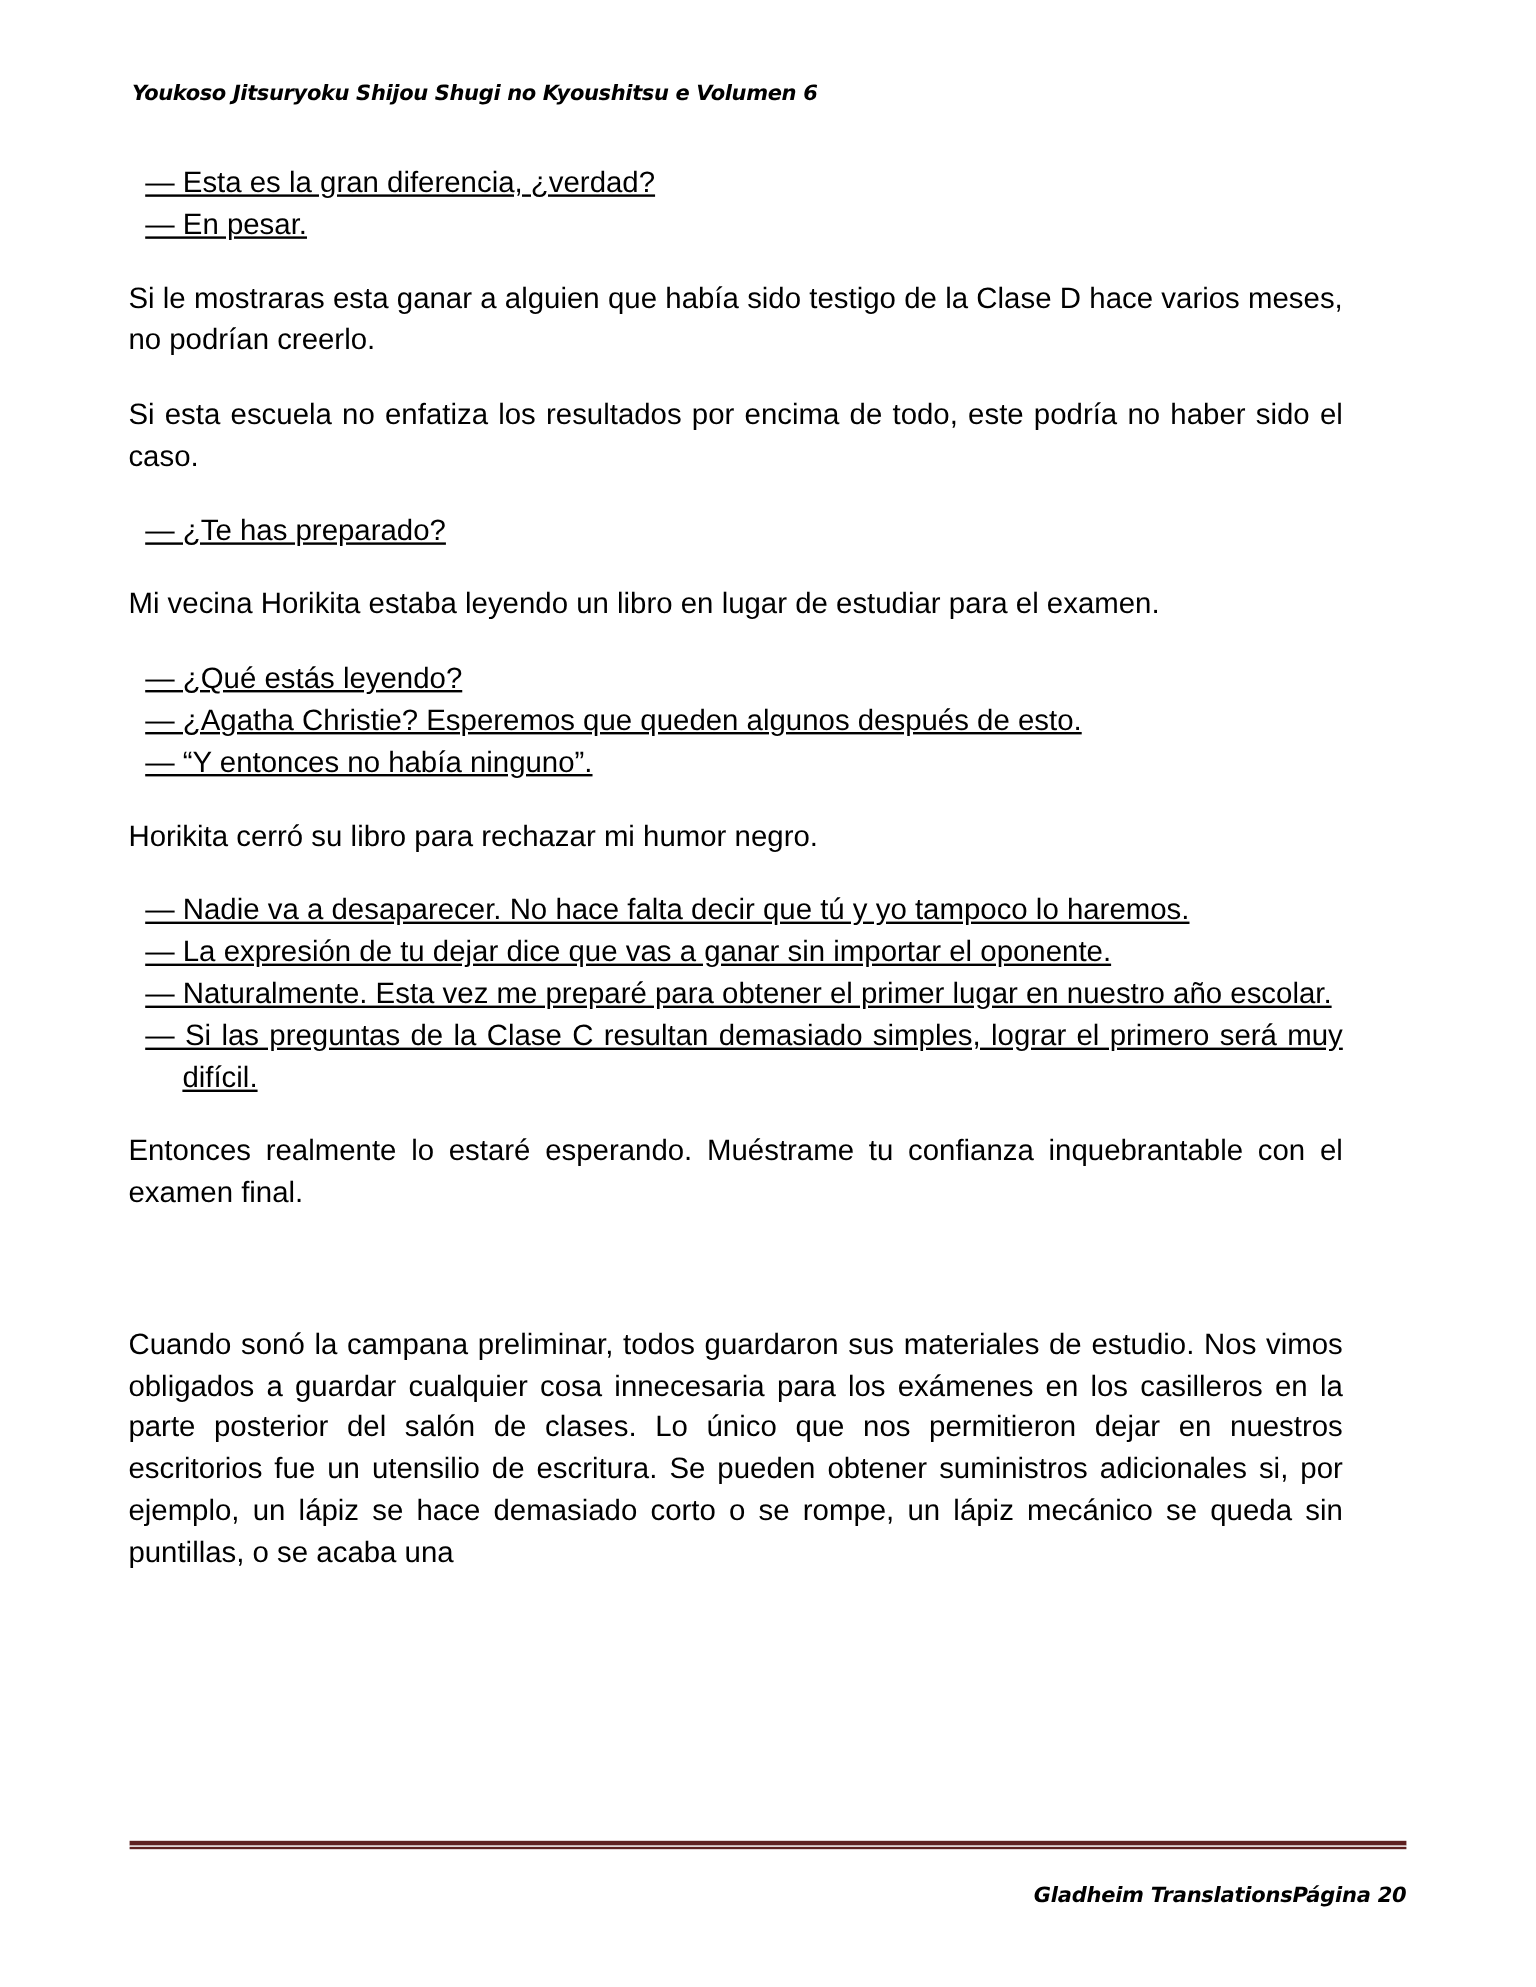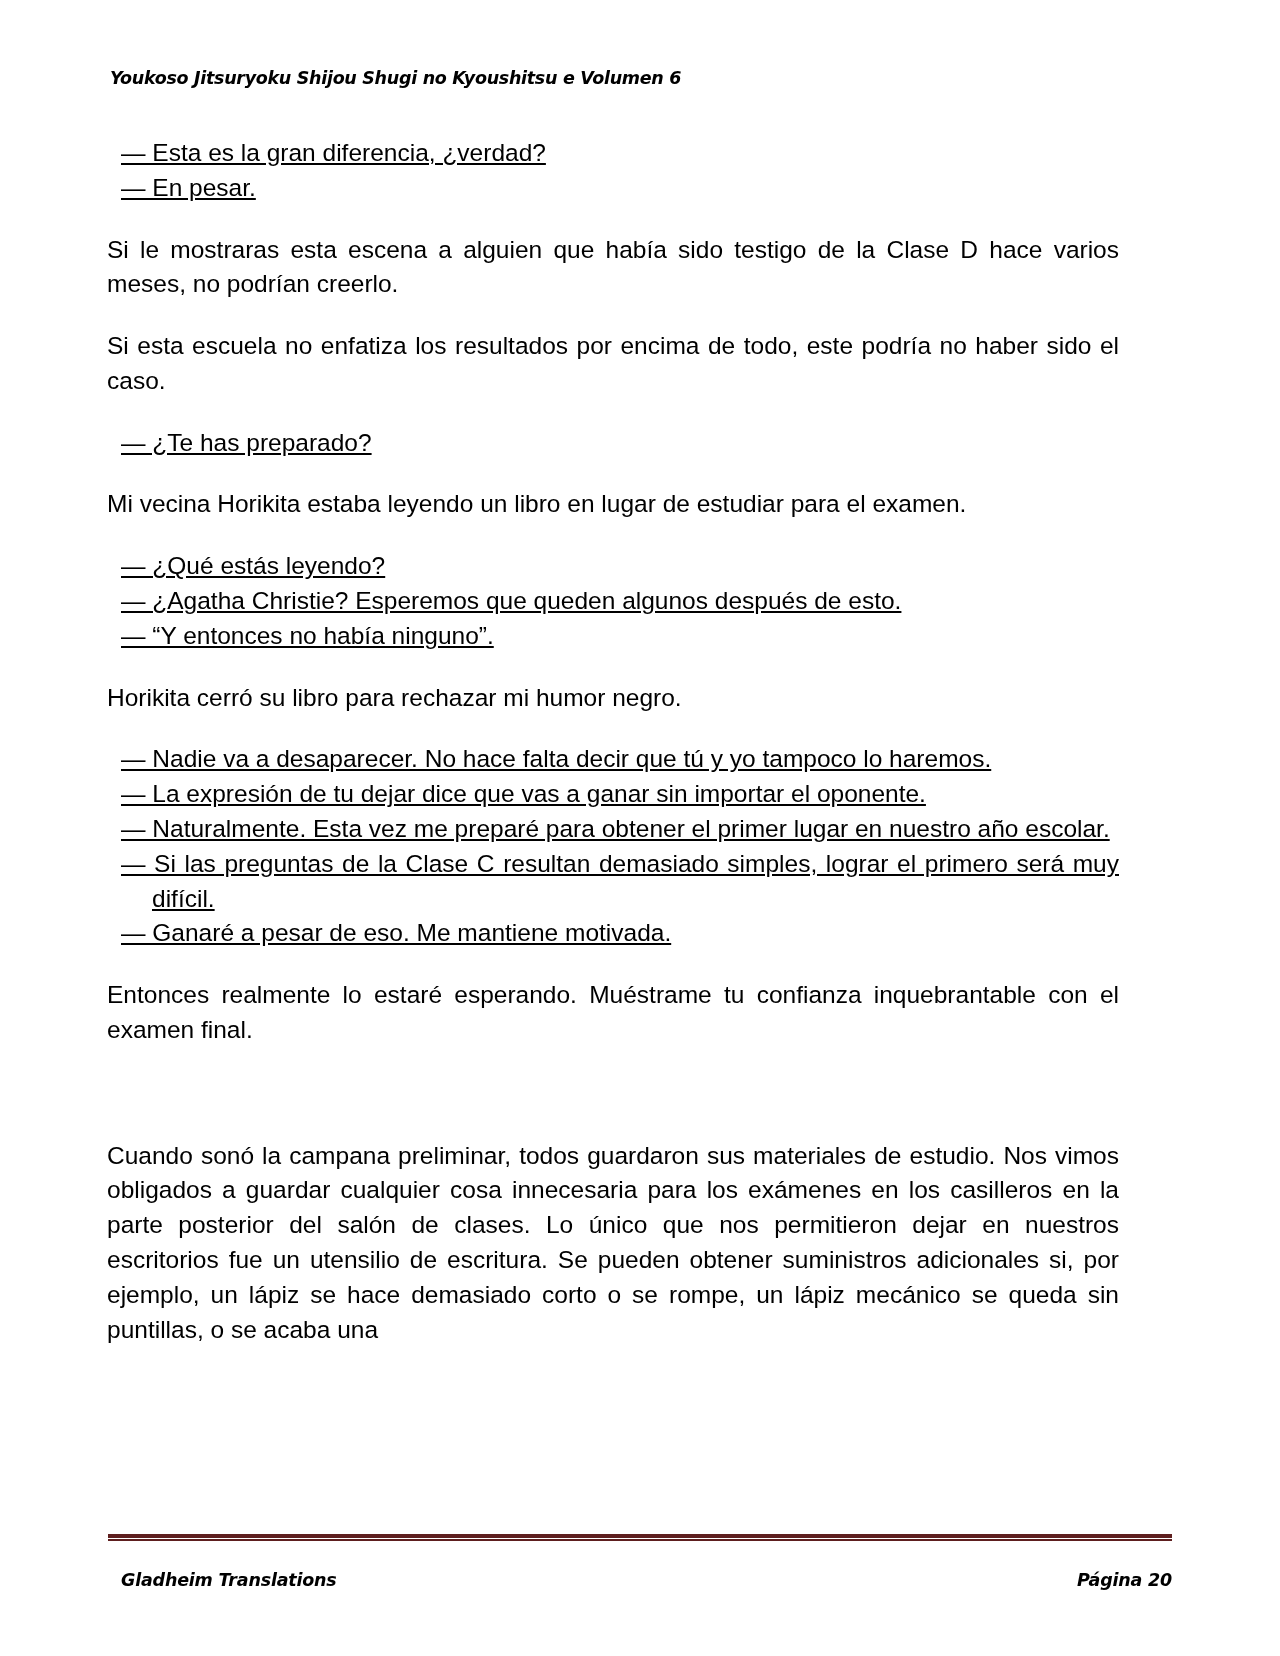--- a/index.html
+++ b/index.html
@@ -103,46 +103,45 @@
   .footer-rule .thin {
     height: 2px;
     background: #5e1f1f;
   }
   .footer {
     position: absolute;
     left: 108px;
     right: 108px;
     bottom: 66px;
     display: flex;
-    justify-content: space-between;
+    justify-content: flex-end;
     align-items: baseline;
     font-family: "DejaVu Sans", sans-serif;
     font-weight: bold;
     font-style: italic;
     font-size: 17.5px;
     letter-spacing: -0.2px;
-    margin-left: 13px;
   }
   .footer .right { white-space: nowrap; }
 </style>
 </head>
 <body>
 
 <div class="page">
 
   <div class="header">Youkoso Jitsuryoku Shijou Shugi no Kyoushitsu e Volumen 6</div>
 
   <div class="content">
 
     <div class="dialogue-block">
       <p class="line">— Esta es la gran diferencia, ¿verdad?</p>
       <p class="line">— En pesar.</p>
     </div>
 
-    <p class="para">Si le mostraras esta escena a alguien que había sido testigo de la Clase D hace varios meses, no podrían creerlo.</p>
+    <p class="para">Si le mostraras esta ganar a alguien que había sido testigo de la Clase D hace varios meses, no podrían creerlo.</p>
 
     <p class="para">Si esta escuela no enfatiza los resultados por encima de todo, este podría no haber sido el caso.</p>
 
     <div class="dialogue-block">
       <p class="line">— ¿Te has preparado?</p>
     </div>
 
     <p class="para">Mi vecina Horikita estaba leyendo un libro en lugar de estudiar para el examen.</p>
 
     <div class="dialogue-block">
@@ -151,21 +150,20 @@
       <p class="line">— “Y entonces no había ninguno”.</p>
     </div>
 
     <p class="para">Horikita cerró su libro para rechazar mi humor negro.</p>
 
     <div class="dialogue-block">
       <p class="line">— Nadie va a desaparecer. No hace falta decir que tú y yo tampoco lo haremos.</p>
       <p class="line">— La expresión de tu dejar dice que vas a ganar sin importar el oponente.</p>
       <p class="line">— Naturalmente. Esta vez me preparé para obtener el primer lugar en nuestro año escolar.</p>
       <p class="line">— Si las preguntas de la Clase C resultan demasiado simples, lograr el primero será muy difícil.</p>
-      <p class="line">— Ganaré a pesar de eso. Me mantiene motivada.</p>
     </div>
 
     <p class="para">Entonces realmente lo estaré esperando. Muéstrame tu confianza inquebrantable con el examen final.</p>
 
     <div class="spacer-lg"></div>
 
 
     <p class="para">Cuando sonó la campana preliminar, todos guardaron sus materiales de estudio. Nos vimos obligados a guardar cualquier cosa innecesaria para los exámenes en los casilleros en la parte posterior del salón de clases. Lo único que nos permitieron dejar en nuestros escritorios fue un utensilio de escritura. Se pueden obtener suministros adicionales si, por ejemplo, un lápiz se hace demasiado corto o se rompe, un lápiz mecánico se queda sin puntillas, o se acaba una</p>
 
   </div>

